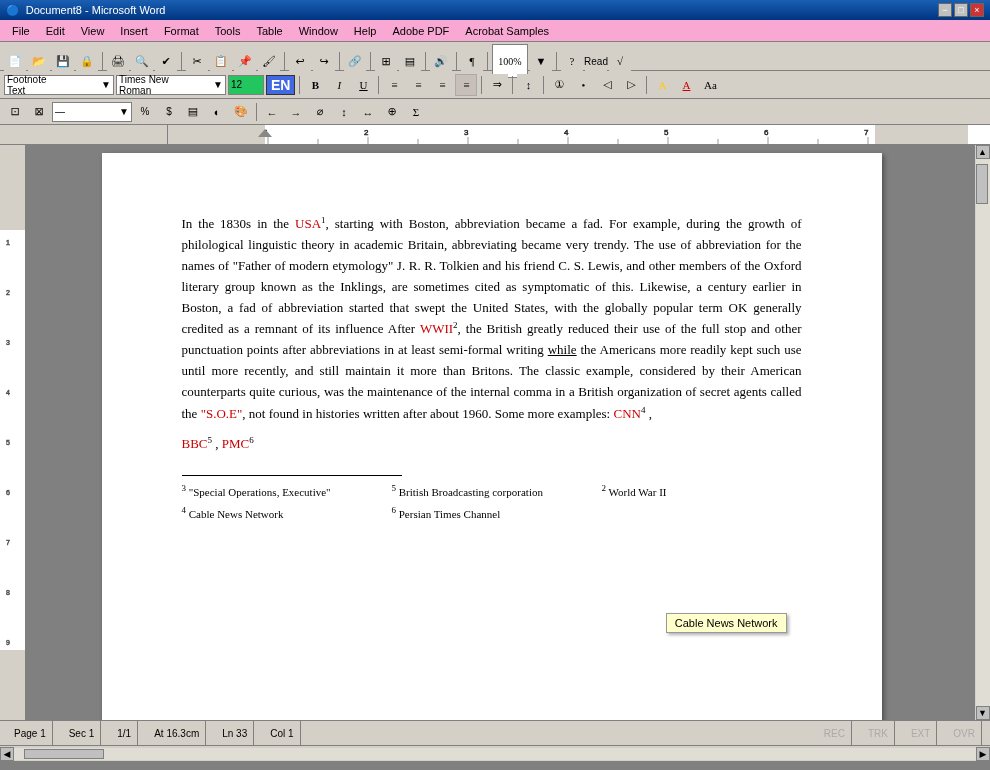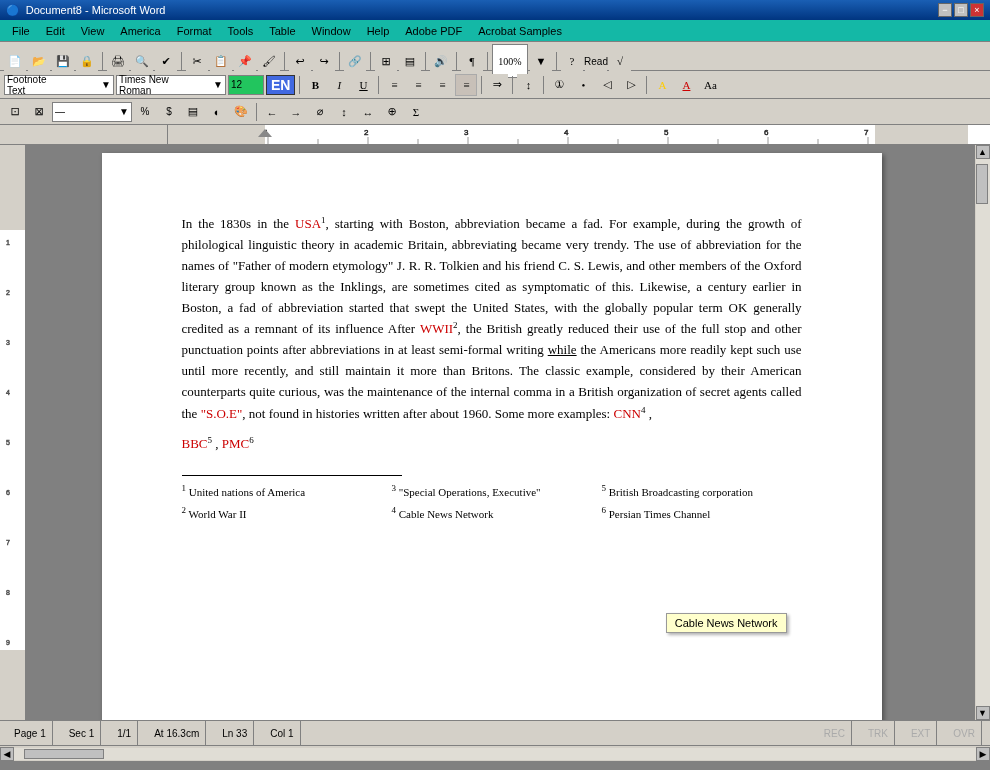--- a/index.html
+++ b/index.html
@@ -14,21 +14,21 @@
       align-items: center;
       padding: 0 6px;
       font-size: 11px;
       font-family: Arial, sans-serif;
     }
     .title-bar-buttons { display: flex; gap: 2px; }
     .title-btn { width: 14px; height: 14px; background: #c0c0c0; border: 1px solid #666; font-size: 9px; display: flex; align-items: center; justify-content: center; cursor: pointer; }
 
     
     .menu-bar {
-      background: #14b8a6;
+      background: #f9a8d4;
       height: 22px;
       display: flex;
       align-items: center;
       padding: 0 4px;
       font-size: 11px;
       font-family: Arial, sans-serif;
       border-bottom: 1px solid #808080;
     }
     .menu-item { padding: 2px 8px; cursor: pointer; }
 
@@ -186,21 +186,21 @@
     <div class="title-btn">−</div>
     <div class="title-btn">□</div>
     <div class="title-btn" style="background:#cc3333;color:white;">×</div>
   </div>
 </div>
 
 <div class="menu-bar">
   <span class="menu-item">File</span>
   <span class="menu-item">Edit</span>
   <span class="menu-item">View</span>
-  <span class="menu-item">America</span>
+  <span class="menu-item">Insert</span>
   <span class="menu-item">Format</span>
   <span class="menu-item">Tools</span>
   <span class="menu-item">Table</span>
   <span class="menu-item">Window</span>
   <span class="menu-item">Help</span>
   <span class="menu-item">Adobe PDF</span>
   <span class="menu-item">Acrobat Samples</span>
 </div>
 
 <div class="toolbar-container">
@@ -470,24 +470,20 @@
         </p>
         <p style="margin-top:8px;">
           <span class="red-link">BBC</span><sup>5</sup> , <span class="red-link">PMC</span><sup>6</sup>
         </p>
       </div>
 
       <div class="footnote-line"></div>
 
       <div class="footnotes">
         <div>
-          <span class="fn-num">1</span>
-          <span>United nations of America</span>
-        </div>
-        <div>
           <span class="fn-num">3</span>
           <span>"Special Operations, Executive"</span>
         </div>
         <div>
           <span class="fn-num">5</span>
           <span>British Broadcasting corporation</span>
         </div>
         <div>
           <span class="fn-num">2</span>
           <span>World War II</span>

